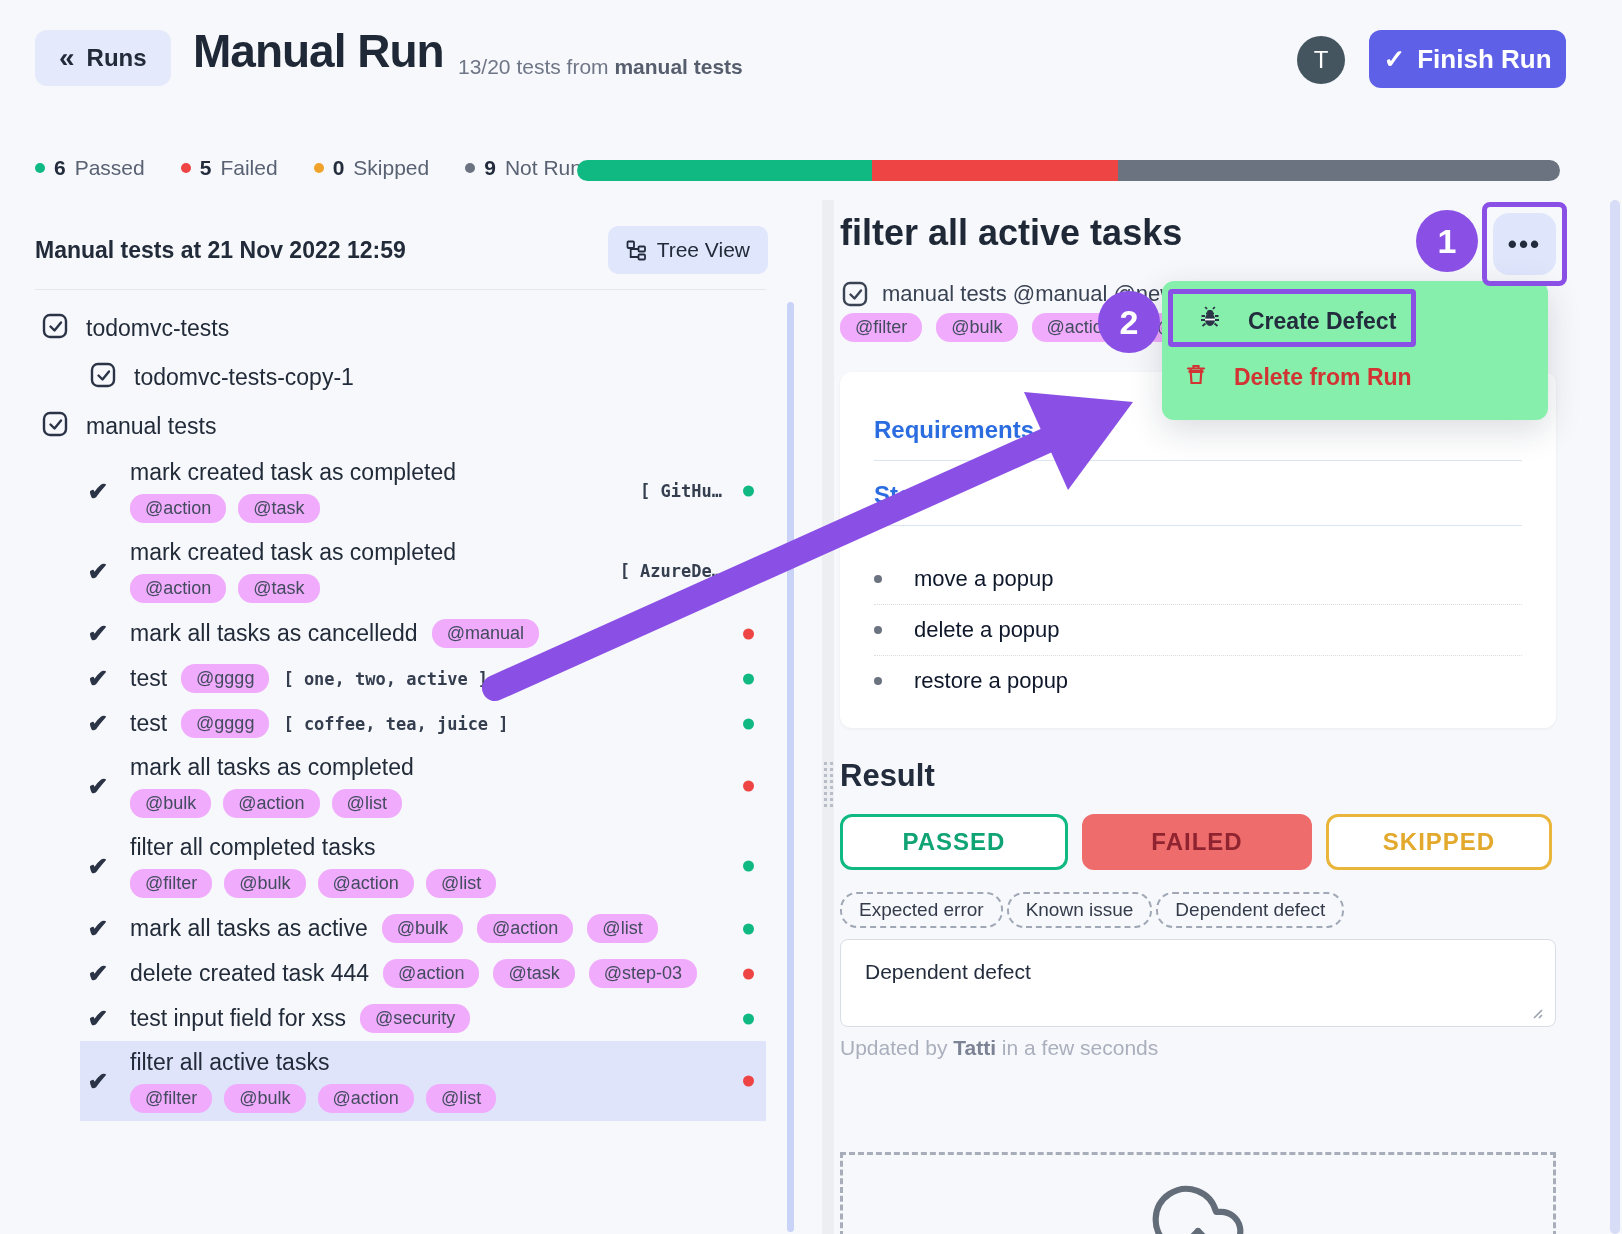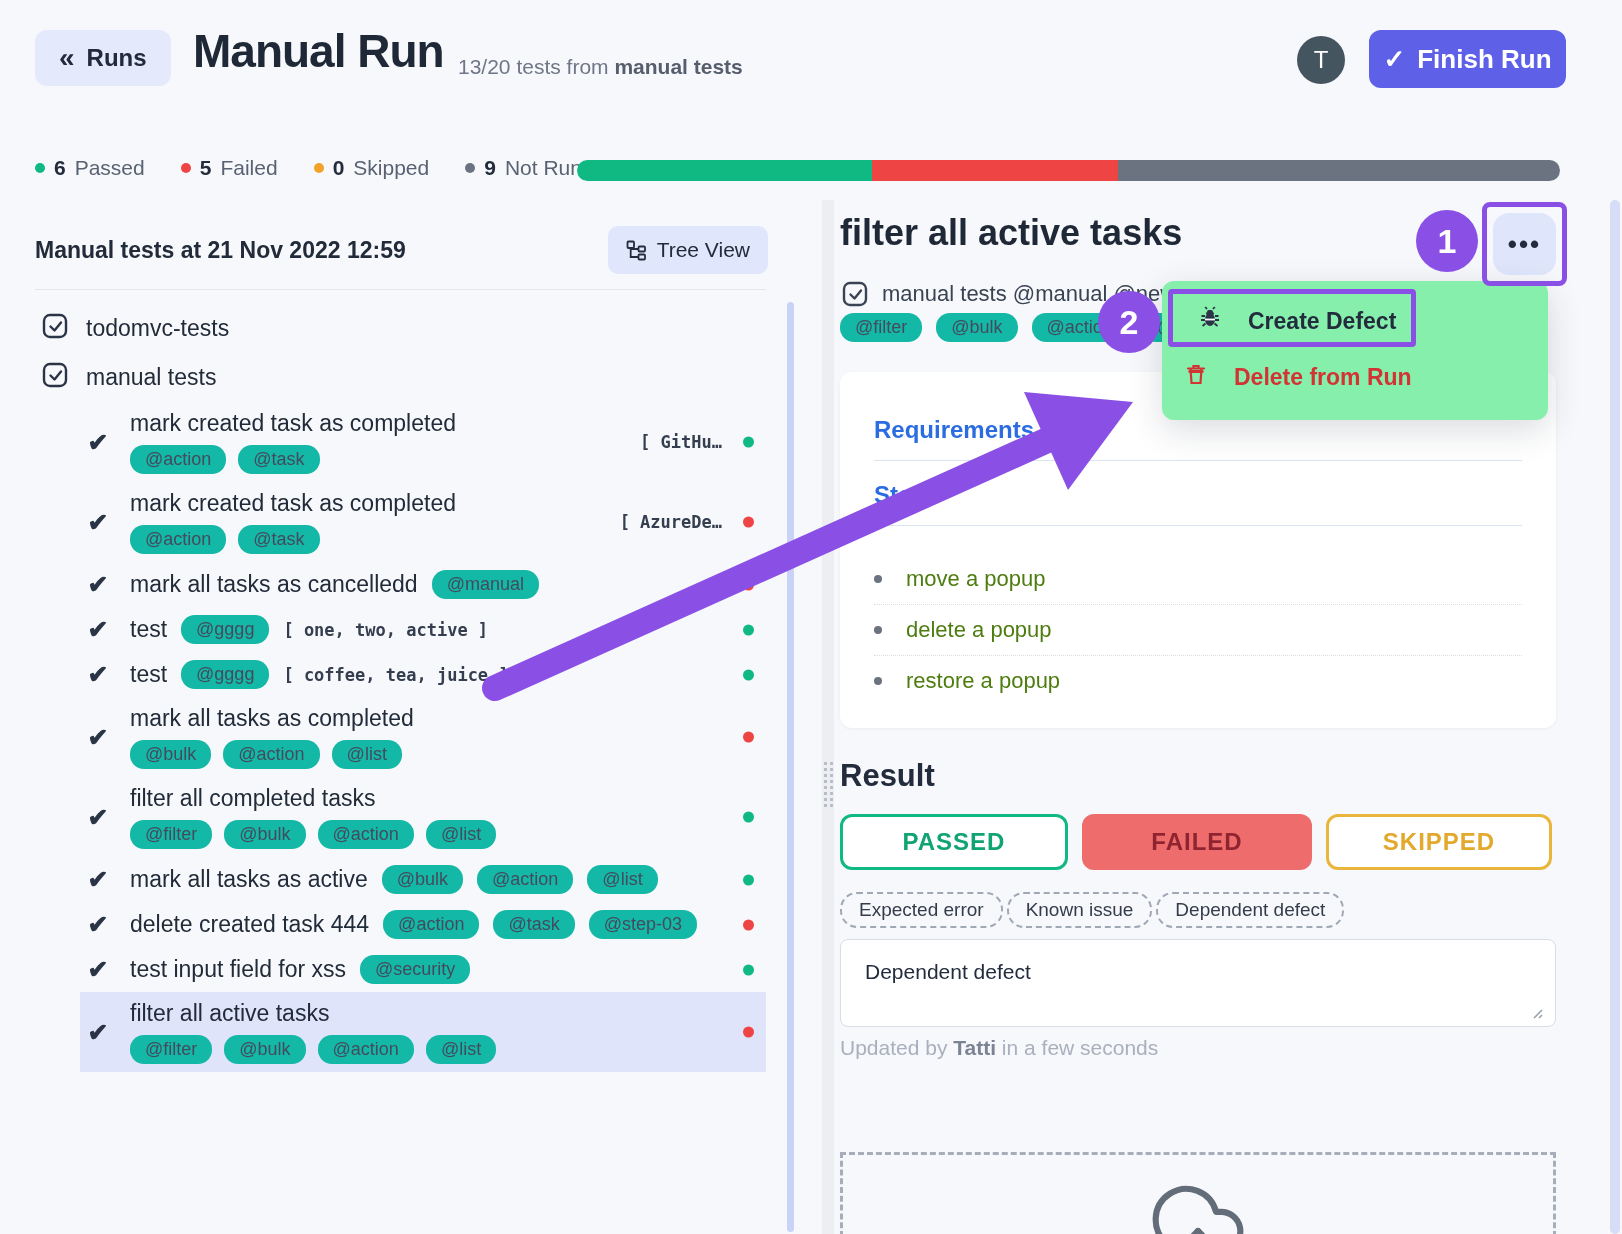--- a/index.html
+++ b/index.html
@@ -35,21 +35,21 @@
   .lp-div{left:35px;top:289px;width:731px;height:1px;background:#e4e6ec;}
   .list{left:0;top:298px;width:786px;height:936px;overflow:hidden;padding-top:6px;box-sizing:border-box;}
   .lscroll{left:787px;top:302px;width:7px;height:930px;background:#c9d2f7;border-radius:4px;}
   .srow{display:flex;align-items:center;gap:16px;height:49px;font-size:23px;color:#222b39;}
   .srow svg{flex:0 0 auto;}
   .trow{position:relative;margin-left:80px;width:686px;display:flex;align-items:center;gap:14px;padding:8px 0;box-sizing:border-box;}
   .trow.sel{background:#dfe4fb;}
   .check{font-size:25px;font-weight:700;color:#2b3446;width:36px;text-align:center;flex:0 0 auto;}
   .tline1{display:flex;align-items:center;gap:14px;flex-wrap:nowrap;}
   .ttl{font-size:23px;color:#222b39;white-space:nowrap;}
-  .tag{background:#14b8a6;border-radius:14px;padding:4px 15px;font-size:18px;color:#434c5e;white-space:nowrap;}
+  .tag{background:#f0abfc;border-radius:14px;padding:4px 15px;font-size:18px;color:#434c5e;white-space:nowrap;}
   .tline2{display:flex;gap:12px;margin-top:8px;}
   .params{font-family:"DejaVu Sans Mono",monospace;font-size:17px;font-weight:700;color:#343e4f;white-space:nowrap;}
   .rcode{position:absolute;right:44px;top:50%;transform:translateY(-50%);
          font-family:"DejaVu Sans Mono",monospace;font-size:17px;font-weight:700;color:#343e4f;}
   .sdot2{position:absolute;right:12px;top:50%;transform:translateY(-50%);width:11px;height:11px;border-radius:50%;}
   .dot-passed{background:#10b981;} .dot-failed{background:#ef4444;}
 
   
   .vdivider{left:822px;top:200px;width:12px;height:1034px;background:#eceef2;}
   .handle{position:absolute;left:2px;top:562px;display:grid;grid-template-columns:3px 3px;grid-auto-rows:3px;gap:3px;}
@@ -59,21 +59,21 @@
   .rp-title{left:840px;top:212px;font-size:36px;font-weight:800;color:#1f2836;}
   .dots-btn{left:1493px;top:213px;width:63px;height:62px;background:#dfe6fc;border-radius:16px;display:flex;
             align-items:center;justify-content:center;font-size:26px;font-weight:700;color:#232c3d;letter-spacing:2px;cursor:pointer;z-index:30;}
   .crumb{left:840px;top:279px;display:flex;align-items:center;gap:12px;font-size:22px;color:#3a4353;white-space:nowrap;}
   .rtags{left:840px;top:313px;display:flex;gap:14px;}
 
   .card{left:840px;top:372px;width:716px;height:356px;background:#fff;border-radius:12px;
         box-shadow:0 1px 3px rgba(30,40,70,.06);padding:44px 34px;box-sizing:border-box;z-index:1;}
   .clink{font-size:24px;font-weight:700;color:#2b6de0;cursor:pointer;}
   .cdiv{height:1px;background:#dbe4f2;margin:16px 0 20px;}
-  .step{display:flex;align-items:center;gap:24px;font-size:22px;color:#4d7c0f;padding:12px 0;}
+  .step{display:flex;align-items:center;gap:32px;font-size:22px;color:#0f172a;padding:12px 0;}
   .step .bullet{width:8px;height:8px;border-radius:50%;background:#6b7280;flex:0 0 auto;}
   .step + .step{border-top:1px dotted #d9dde3;}
 
   .res-h{left:840px;top:758px;font-size:31px;font-weight:800;color:#232c3d;}
   .res-btns{left:840px;top:814px;display:flex;gap:14px;}
   .rbtn{height:56px;border-radius:12px;display:flex;align-items:center;justify-content:center;
         font-size:24px;font-weight:700;letter-spacing:1px;box-sizing:border-box;cursor:pointer;}
   .rbtn.passed{width:228px;background:#fff;border:3px solid #10b981;color:#10a374;}
   .rbtn.failed{width:230px;background:#ef6c6c;border:none;color:#8f2430;}
   .rbtn.skipped{width:226px;background:#fff;border:3px solid #e9b63b;color:#e3a92c;}
@@ -162,20 +162,27 @@
   </div>
   <div class="abs lp-div"></div>
   <div class="abs list">
       <div class="srow" style="padding-left: 40px;">
         <span><svg width="30" height="30" viewBox="0 0 30 30" fill="none" stroke="#2b3446" stroke-width="2.4">
             <rect x="4" y="4" width="22" height="22" rx="6"></rect>
             <path d="M10.5 15.5l4 4 6.5-8" stroke-linecap="round" stroke-linejoin="round"></path>
           </svg></span>
         <span>todomvc-tests</span>
       </div>
+      <div class="srow" style="padding-left: 88px;">
+        <span><svg width="30" height="30" viewBox="0 0 30 30" fill="none" stroke="#2b3446" stroke-width="2.4">
+            <rect x="4" y="4" width="22" height="22" rx="6"></rect>
+            <path d="M10.5 15.5l4 4 6.5-8" stroke-linecap="round" stroke-linejoin="round"></path>
+          </svg></span>
+        <span>todomvc-tests-copy-1</span>
+      </div>
       <div class="srow" style="padding-left: 40px;">
         <span><svg width="30" height="30" viewBox="0 0 30 30" fill="none" stroke="#2b3446" stroke-width="2.4">
             <rect x="4" y="4" width="22" height="22" rx="6"></rect>
             <path d="M10.5 15.5l4 4 6.5-8" stroke-linecap="round" stroke-linejoin="round"></path>
           </svg></span>
         <span>manual tests</span>
       </div>
       <div class="trow">
         <span class="check">✔</span>
         <div class="tbody">

